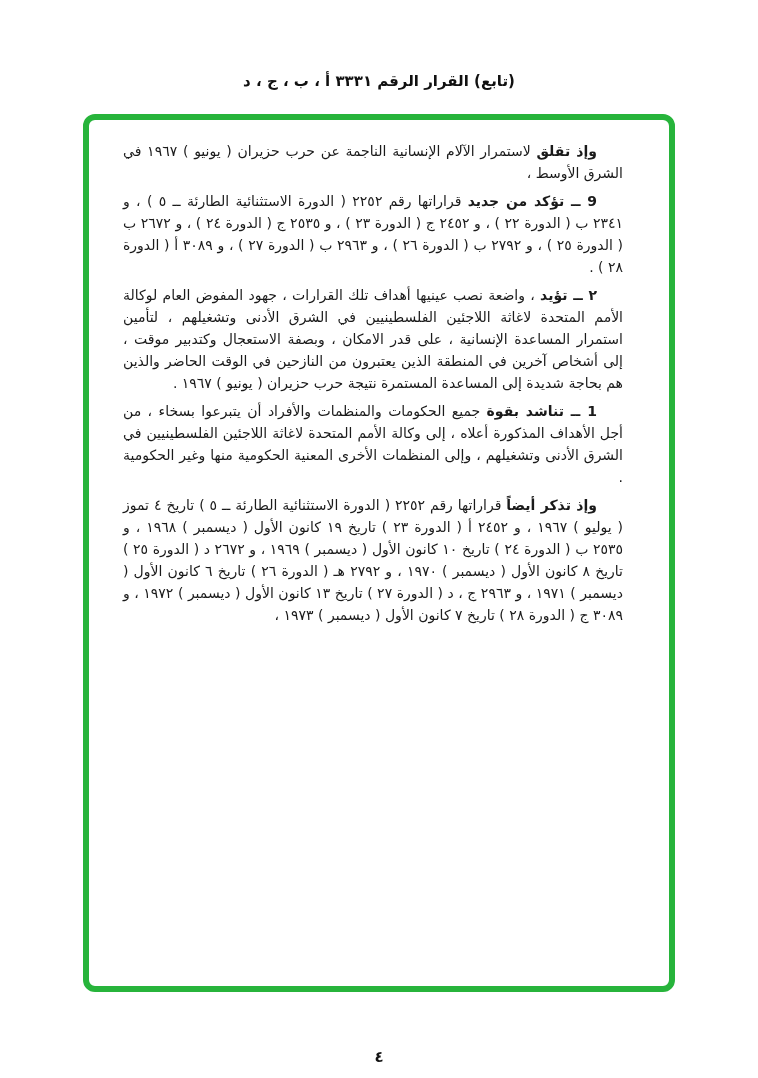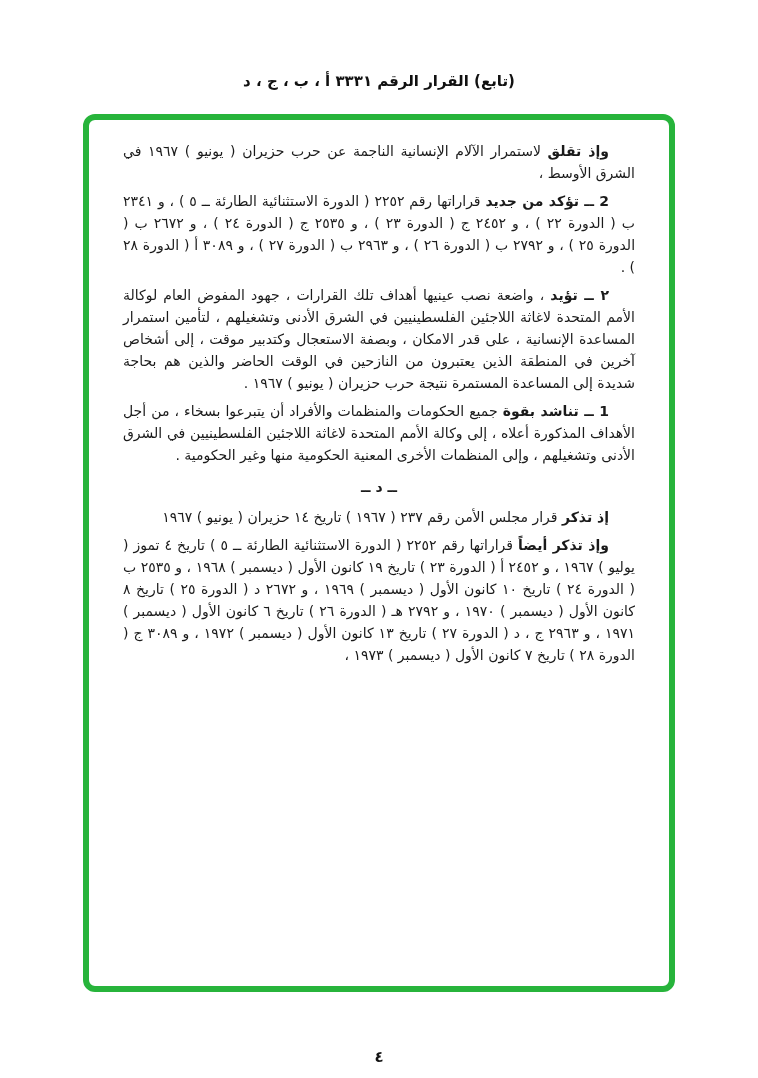--- a/index.html
+++ b/index.html
@@ -44,21 +44,21 @@
     padding: 20px 34px;
     background: #ffffff;
   }
   .doc-text {
     direction: rtl;
     text-align: justify;
     font-size: 14px;
     line-height: 22px;
   }
   .para {
-    margin: 0 0 6px 0;
+    margin: 0 12px 6px 0;
     text-indent: 26px;
   }
   .para strong {
     font-weight: 700;
   }
   .separator {
     text-align: center;
     font-weight: 700;
     margin: 10px 0 8px 0;
     font-size: 14px;
@@ -86,30 +86,28 @@
 
   <div class="doc-header">
     <div class="doc-title" dir="rtl">(تابع) القرار الرقم ٣٣٣١ أ ، ب ، ج ، د</div>
   </div>
 
   <div class="frame">
     <div class="doc-text" dir="rtl">
 
       <p class="para"><strong>وإذ تقلق</strong><span> لاستمرار الآلام الإنسانية الناجمة عن حرب حزيران ( يونيو ) ١٩٦٧ في الشرق الأوسط ،</span></p>
 
-      <p class="para"><strong>2 ــ تؤكد من جديد</strong><span> قراراتها رقم ٢٢٥٢ ( الدورة الاستثنائية الطارئة ــ ٥ ) ، و ٢٣٤١ ب ( الدورة ٢٢ ) ، و ٢٤٥٢ ج ( الدورة ٢٣ ) ، و ٢٥٣٥ ج ( الدورة ٢٤ ) ، و ٢٦٧٢ ب ( الدورة ٢٥ ) ، و ٢٧٩٢ ب ( الدورة ٢٦ ) ، و ٢٩٦٣ ب ( الدورة ٢٧ ) ، و ٣٠٨٩ أ ( الدورة ٢٨ ) .</span></p>
+      <p class="para"><strong>9 ــ تؤكد من جديد</strong><span> قراراتها رقم ٢٢٥٢ ( الدورة الاستثنائية الطارئة ــ ٥ ) ، و ٢٣٤١ ب ( الدورة ٢٢ ) ، و ٢٤٥٢ ج ( الدورة ٢٣ ) ، و ٢٥٣٥ ج ( الدورة ٢٤ ) ، و ٢٦٧٢ ب ( الدورة ٢٥ ) ، و ٢٧٩٢ ب ( الدورة ٢٦ ) ، و ٢٩٦٣ ب ( الدورة ٢٧ ) ، و ٣٠٨٩ أ ( الدورة ٢٨ ) .</span></p>
 
       <p class="para"><strong>٢ ــ تؤيد</strong><span> ، واضعة نصب عينيها أهداف تلك القرارات ، جهود المفوض العام لوكالة الأمم المتحدة لاغاثة اللاجئين الفلسطينيين في الشرق الأدنى وتشغيلهم ، لتأمين استمرار المساعدة الإنسانية ، على قدر الامكان ، وبصفة الاستعجال وكتدبير موقت ، إلى أشخاص آخرين في المنطقة الذين يعتبرون من النازحين في الوقت الحاضر والذين هم بحاجة شديدة إلى المساعدة المستمرة نتيجة حرب حزيران ( يونيو ) ١٩٦٧ .</span></p>
 
       <p class="para"><strong>1 ــ تناشد بقوة</strong><span> جميع الحكومات والمنظمات والأفراد أن يتبرعوا بسخاء ، من أجل الأهداف المذكورة أعلاه ، إلى وكالة الأمم المتحدة لاغاثة اللاجئين الفلسطينيين في الشرق الأدنى وتشغيلهم ، وإلى المنظمات الأخرى المعنية الحكومية منها وغير الحكومية .</span></p>
 
-      <div class="separator">ــ د ــ</div>
 
 
-      <p class="para"><strong>إذ تذكر</strong><span> قرار مجلس الأمن رقم ٢٣٧ ( ١٩٦٧ ) تاريخ ١٤ حزيران ( يونيو ) ١٩٦٧</span></p>
 
       <p class="para"><strong>وإذ تذكر أيضاً</strong><span> قراراتها رقم ٢٢٥٢ ( الدورة الاستثنائية الطارئة ــ ٥ ) تاريخ ٤ تموز ( يوليو ) ١٩٦٧ ، و ٢٤٥٢ أ ( الدورة ٢٣ ) تاريخ ١٩ كانون الأول ( ديسمبر ) ١٩٦٨ ، و ٢٥٣٥ ب ( الدورة ٢٤ ) تاريخ ١٠ كانون الأول ( ديسمبر ) ١٩٦٩ ، و ٢٦٧٢ د ( الدورة ٢٥ ) تاريخ ٨ كانون الأول ( ديسمبر ) ١٩٧٠ ، و ٢٧٩٢ هـ ( الدورة ٢٦ ) تاريخ ٦ كانون الأول ( ديسمبر ) ١٩٧١ ، و ٢٩٦٣ ج ، د ( الدورة ٢٧ ) تاريخ ١٣ كانون الأول ( ديسمبر ) ١٩٧٢ ، و ٣٠٨٩ ج ( الدورة ٢٨ ) تاريخ ٧ كانون الأول ( ديسمبر ) ١٩٧٣ ،</span></p>
 
     </div>
   </div>
 
   <div class="page-number">٤</div>
 
 </div>
 

